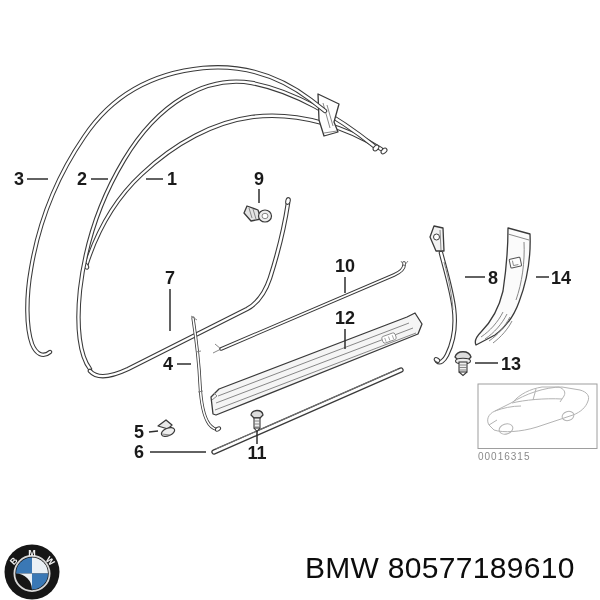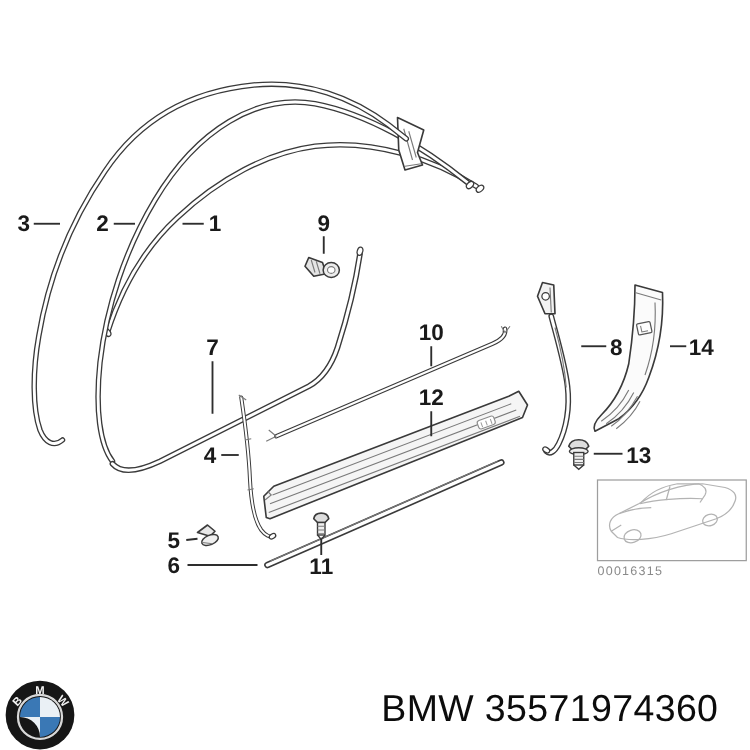--- a/index.html
+++ b/index.html
@@ -182,13 +182,13 @@
   <circle cx="29" cy="30.5" r="17.6" fill="none" stroke="#d8d8d8" stroke-width="1.8"></circle>
   <path d="M 29,30.5 L 29,14.5 A 16,16 0 0 0 13,30.5 Z" fill="#3a78b5"></path>
   <path d="M 29,30.5 L 29,14.5 A 16,16 0 0 1 45,30.5 Z" fill="#eaf0f5"></path>
   <path d="M 29,30.5 L 45,30.5 A 16,16 0 0 1 29,46.5 Z" fill="#3a78b5"></path>
   <path d="M 29,30.5 L 29,46.5 A 16,16 0 0 0 13,30.5 Z" fill="#eaf0f5"></path>
   <text class="roundel-letter" x="13" y="20" text-anchor="middle" transform="rotate(-47 13 20)">B</text>
   <text class="roundel-letter" x="29" y="12.5" text-anchor="middle">M</text>
   <text class="roundel-letter" x="45" y="20" text-anchor="middle" transform="rotate(47 45 20)">W</text>
 </svg>
 
-<div id="footer-title">BMW 35571974360</div>
+<div id="footer-title">BMW 80577189610</div>
 
 </body></html>

